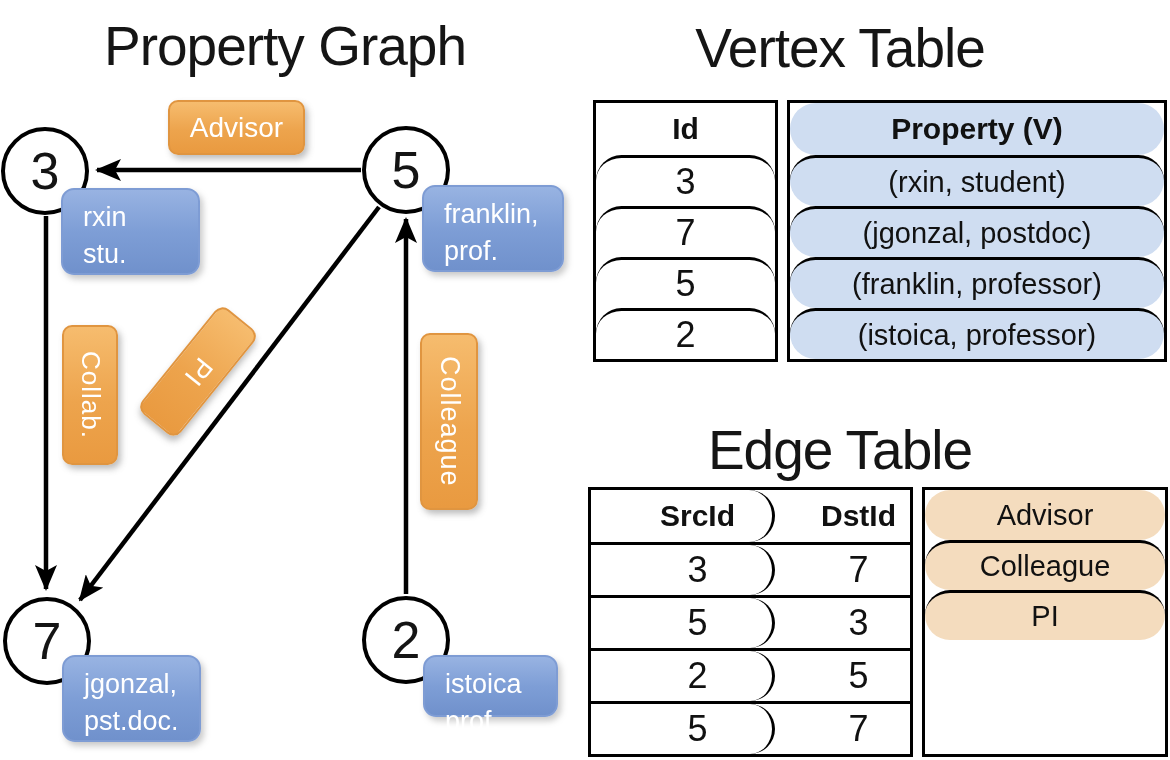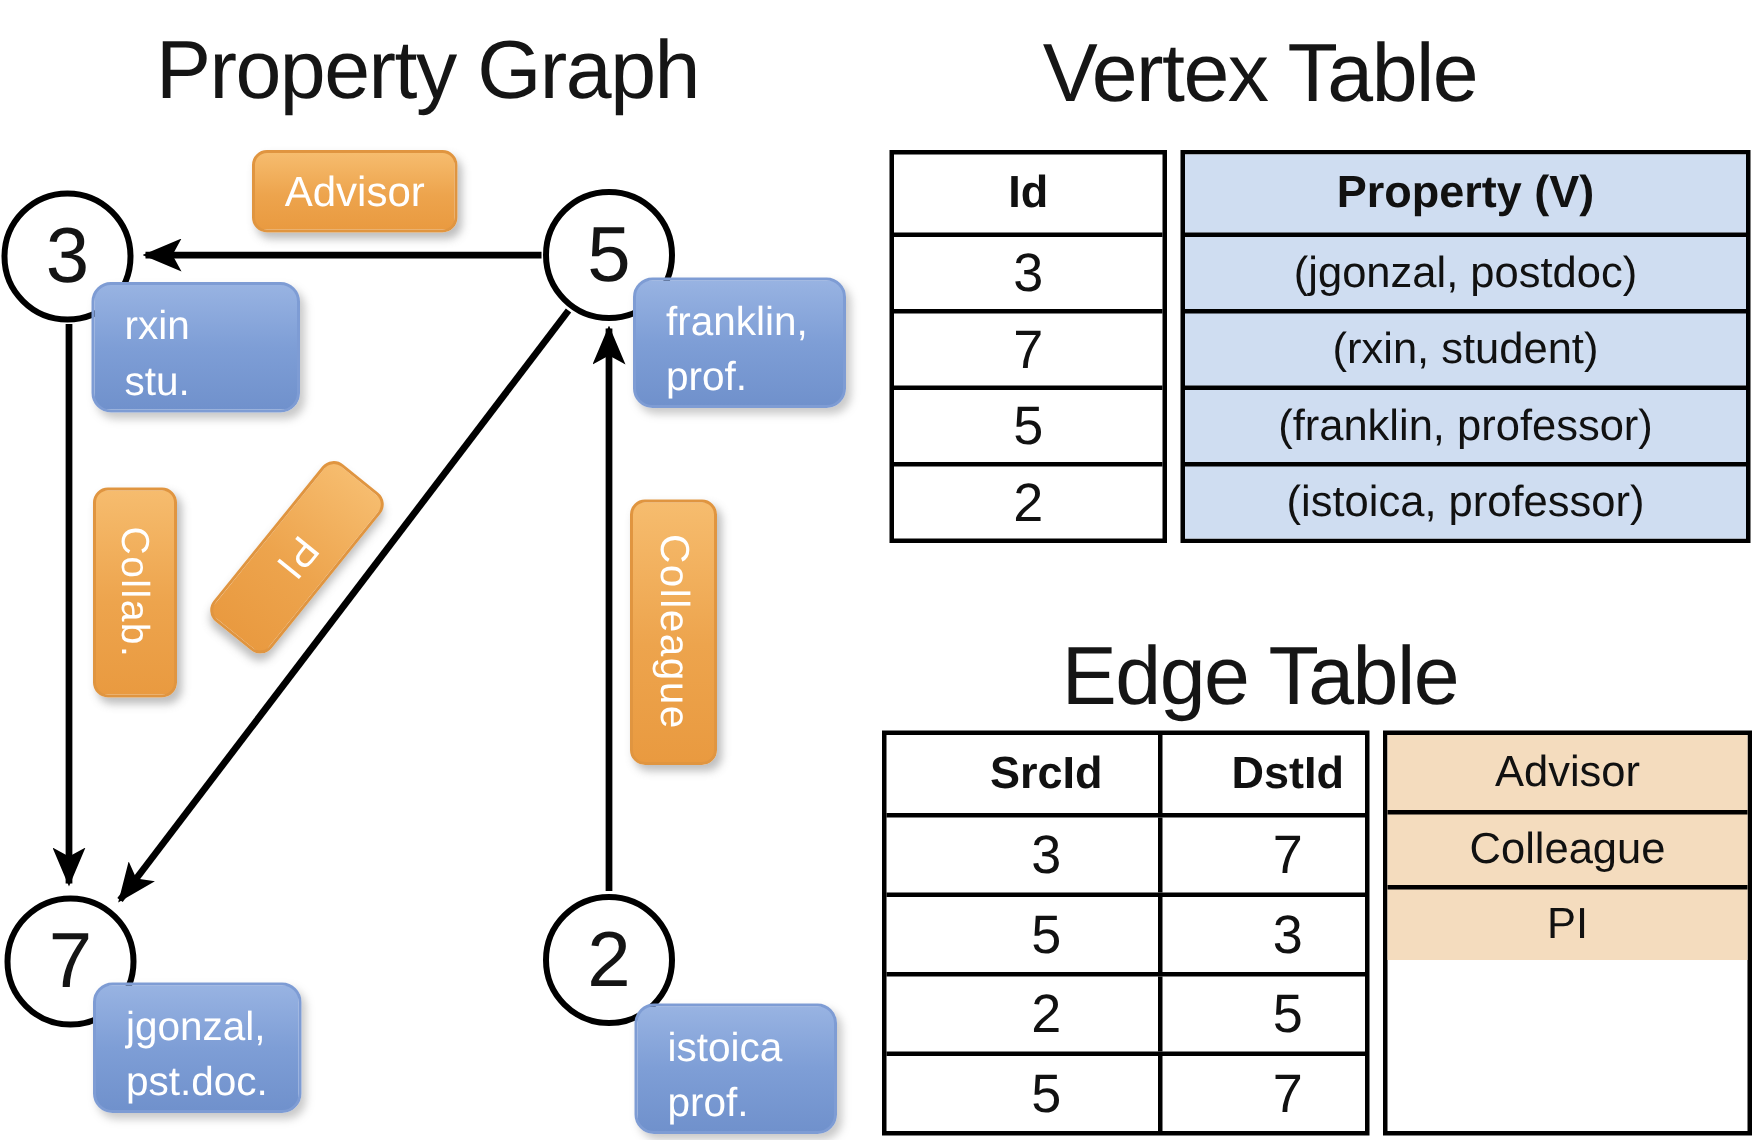--- a/index.html
+++ b/index.html
@@ -32,21 +32,21 @@
     background:linear-gradient(180deg,#98b3e2 0%,#7e9ed6 50%,#7091cc 100%);
     border:2px solid #7e9cd4;
     box-shadow:3px 4px 6px rgba(120,120,120,0.40);
     padding:9px 0 0 20px; box-sizing:border-box;
   }
   
   .twrap { position:absolute; display:flex; gap:9px; }
   .tcol { border:3px solid #000; background:#fff; box-sizing:border-box; }
   .cell {
     display:flex; align-items:center; justify-content:center;
-    font-size:29px; height:51px; box-sizing:border-box;
+    font-size:29px; height:51px; box-sizing:border-box;border-radius:26px;
   }
   .cell + .cell, .trow + .trow { border-top:3px solid #000; }
   .hdr { font-weight:bold; font-size:30px; }
   .num { font-size:36px; }
   .vpropcell { background:#cfddf1; }
   .epropcell { background:#f4dcbe; }
   .trow { display:flex;padding-left:32px; }
   .trow .cell { border-top:none; flex:0 0 auto; }
   .trow .cell.csep { border-right:3px solid #000; }
 </style>
@@ -100,39 +100,39 @@
     <div>stu.</div>
   </div>
   <div class="bbox" style="left:422px; top:185px; width:142px; height:87px;">
     <div>franklin,</div>
     <div>prof.</div>
   </div>
   <div class="bbox" style="left:62px; top:655px; width:139px; height:87px;">
     <div>jgonzal,</div>
     <div>pst.doc.</div>
   </div>
-  <div class="bbox" style="left:423px; top:655px; width:135px; height:87px;margin-top:14px;">
+  <div class="bbox" style="left:423px; top:655px; width:135px; height:62px;">
     <div>istoica</div>
     <div>prof.</div>
   </div>
 
   <div class="title" style="left:585px; top:16px; width:510px;">Vertex Table</div>
 
   <div class="twrap" style="left:593px; top:100px;">
     <div class="tcol" style="width:185px;">
       <div class="cell hdr" style="height:52px;">Id</div>
       <div class="cell num">3</div>
       <div class="cell num">7</div>
       <div class="cell num">5</div>
       <div class="cell num">2</div>
     </div>
     <div class="tcol" style="width:380px;">
       <div class="cell hdr vpropcell" style="height:52px;">Property (V)</div>
+      <div class="cell vpropcell">(rxin, student)</div>
       <div class="cell vpropcell">(jgonzal, postdoc)</div>
-      <div class="cell vpropcell">(rxin, student)</div>
       <div class="cell vpropcell">(franklin, professor)</div>
       <div class="cell vpropcell">(istoica, professor)</div>
     </div>
   </div>
 
   <div class="title" style="left:585px; top:418px; width:510px;">Edge Table</div>
 
   <div class="twrap" style="left:588px; top:487px;">
     <div class="tcol" style="width:325px;">
       <div class="trow">

